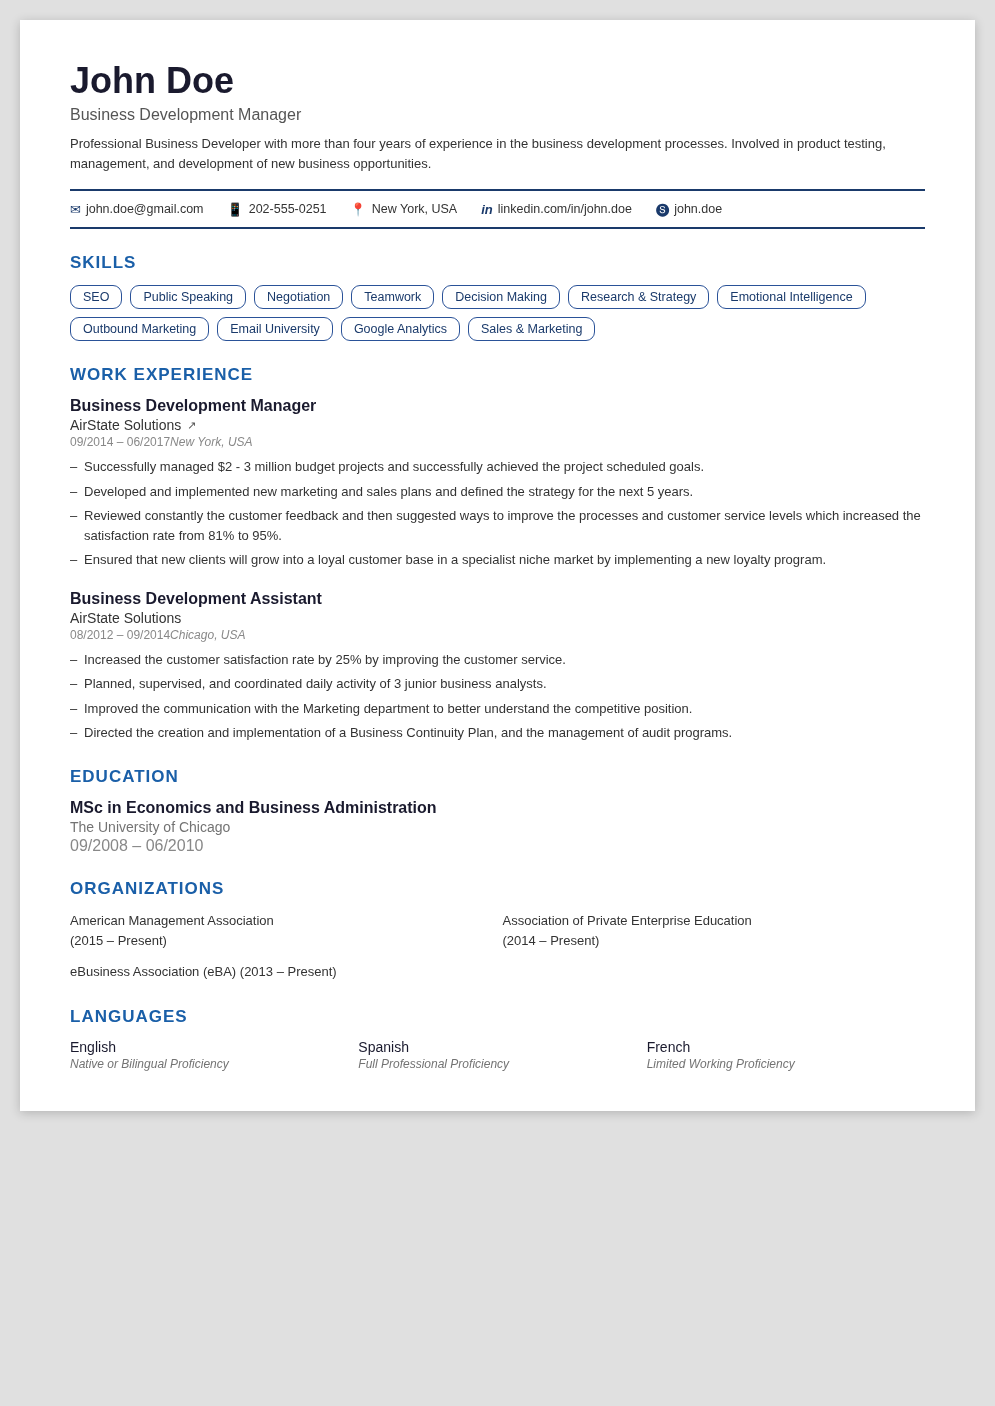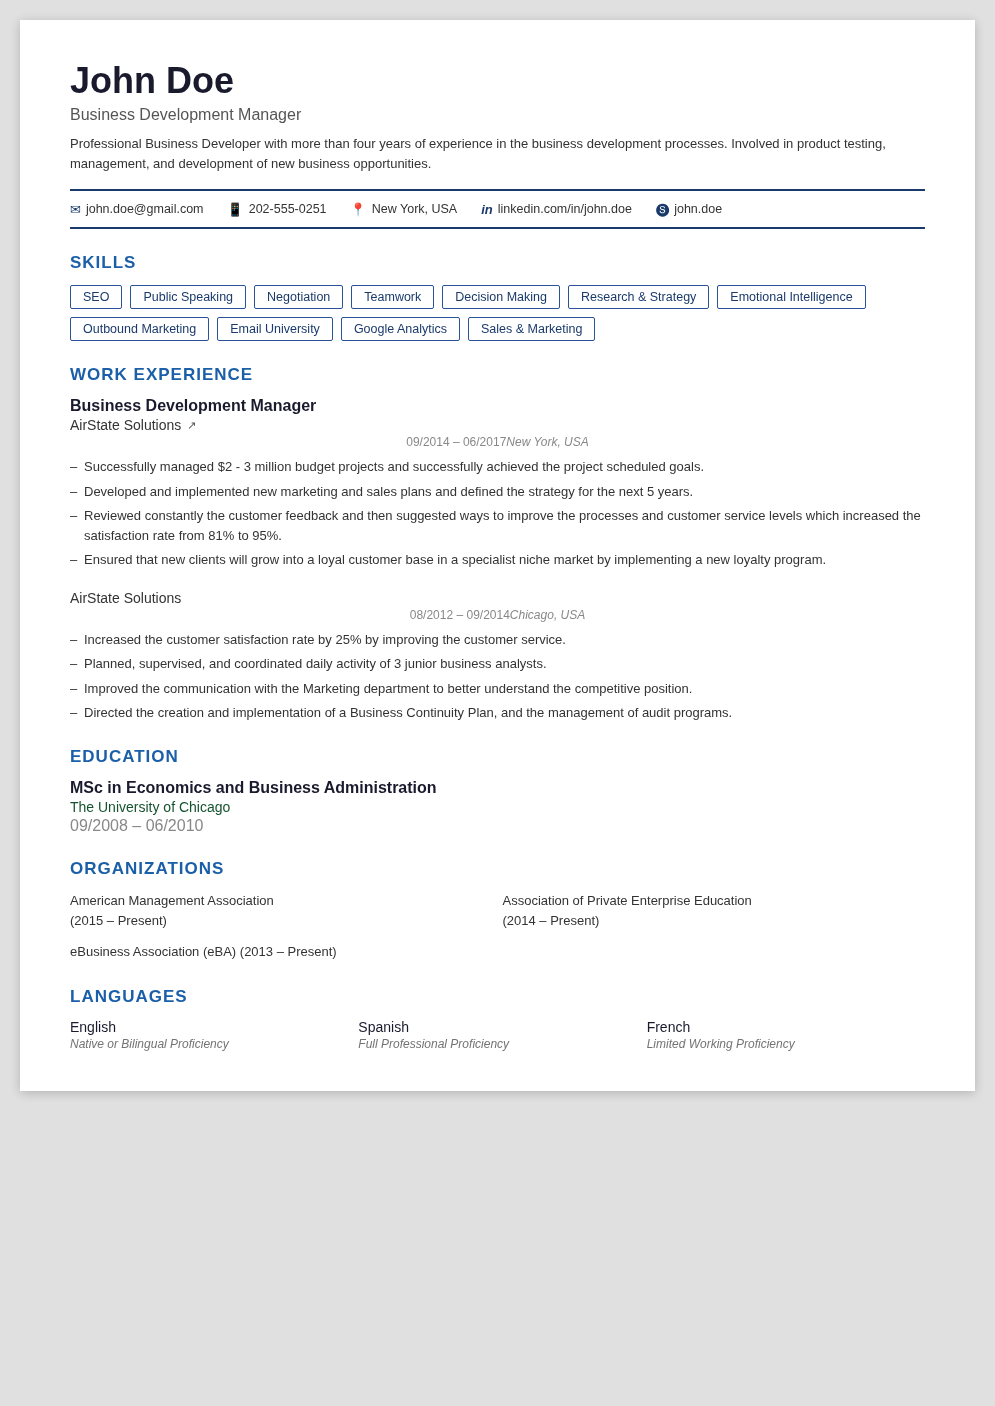--- a/index.html
+++ b/index.html
@@ -67,40 +67,40 @@
       display: flex;
       flex-wrap: wrap;
       gap: 8px;
       margin-bottom: 10px;
     }
     .skill-tag {
       border: 1px solid #2a5298;
       color: #1a3a6b;
       padding: 4px 12px;
       font-size: 12.5px;
-      border-radius: 2px;
+      border-radius: 9px;
       background: #fff;
     }
     .job-title {
       font-size: 16px;
       font-weight: bold;
       color: #1a1a2e;
       margin-bottom: 2px;
     }
     .job-company {
       font-size: 14px;
       color: #333;
       display: flex;
       align-items: center;
       gap: 6px;
       margin-bottom: 2px;
     }
     .job-meta {
       display: flex;
-      justify-content: center;
+      justify-content: flex-start;
       font-size: 12px;
       color: #888;
       margin-bottom: 8px;
     }
     .job-meta-location {
       font-style: italic;
     }
     .job-bullets {
       list-style: none;
       padding: 0;
@@ -121,21 +121,21 @@
       color: #333;
     }
     .edu-degree {
       font-size: 16px;
       font-weight: bold;
       color: #1a1a2e;
       margin-bottom: 2px;
     }
     .edu-school {
       font-size: 14px;
-      color: #14532d;
+      color: #737373;
       margin-bottom: 2px;
     }
     .edu-date {
       font-size: 16px;
       color: #888;
       margin-bottom: 4px;
     }
     .two-col {
       display: grid;
       grid-template-columns: 1fr 1fr;
@@ -228,20 +228,21 @@
             <span class="job-meta-location">New York, USA</span>
           </div>
           <ul class="job-bullets">
             <li>Successfully managed $2 - 3 million budget projects and successfully achieved the project scheduled goals.</li>
             <li>Developed and implemented new marketing and sales plans and defined the strategy for the next 5 years.</li>
             <li>Reviewed constantly the customer feedback and then suggested ways to improve the processes and customer service levels which increased the satisfaction rate from 81% to 95%.</li>
             <li>Ensured that new clients will grow into a loyal customer base in a specialist niche market by implementing a new loyalty program.</li>
           </ul>
         </div>
         <div class="work-exp-block">
+          <div class="job-title">Business Development Assistant</div>
           <div class="job-company">AirState Solutions</div>
           <div class="job-meta">
             <span>08/2012 – 09/2014</span>
             <span class="job-meta-location">Chicago, USA</span>
           </div>
           <ul class="job-bullets">
             <li>Increased the customer satisfaction rate by 25% by improving the customer service.</li>
             <li>Planned, supervised, and coordinated daily activity of 3 junior business analysts.</li>
             <li>Improved the communication with the Marketing department to better understand the competitive position.</li>
             <li>Directed the creation and implementation of a Business Continuity Plan, and the management of audit programs.</li>

